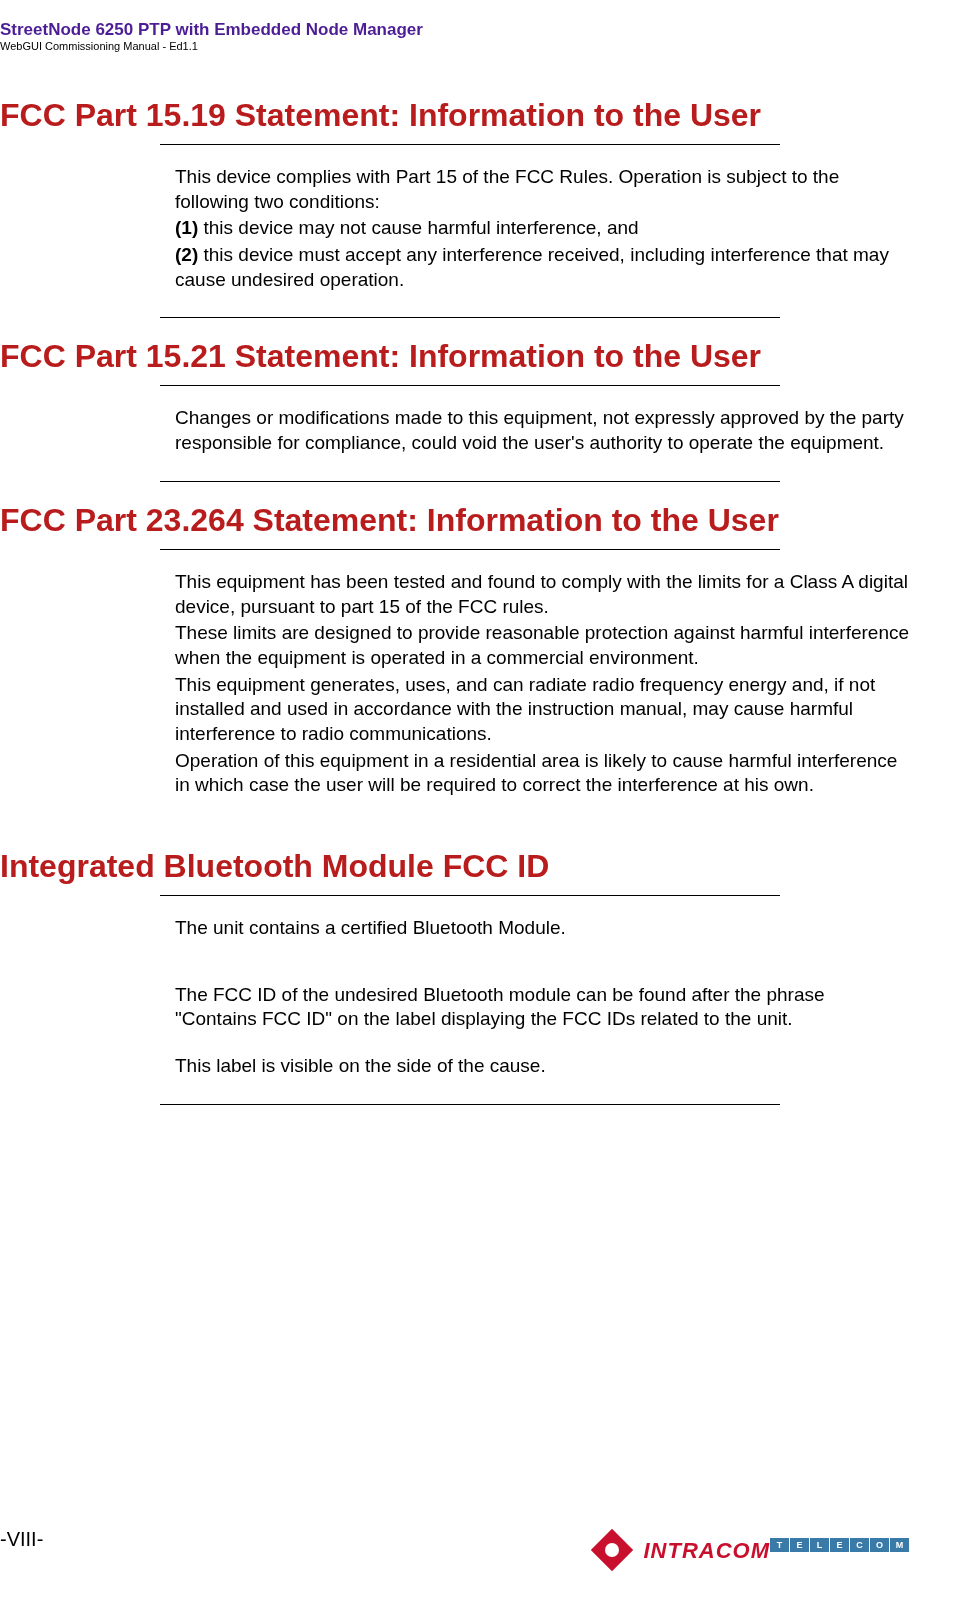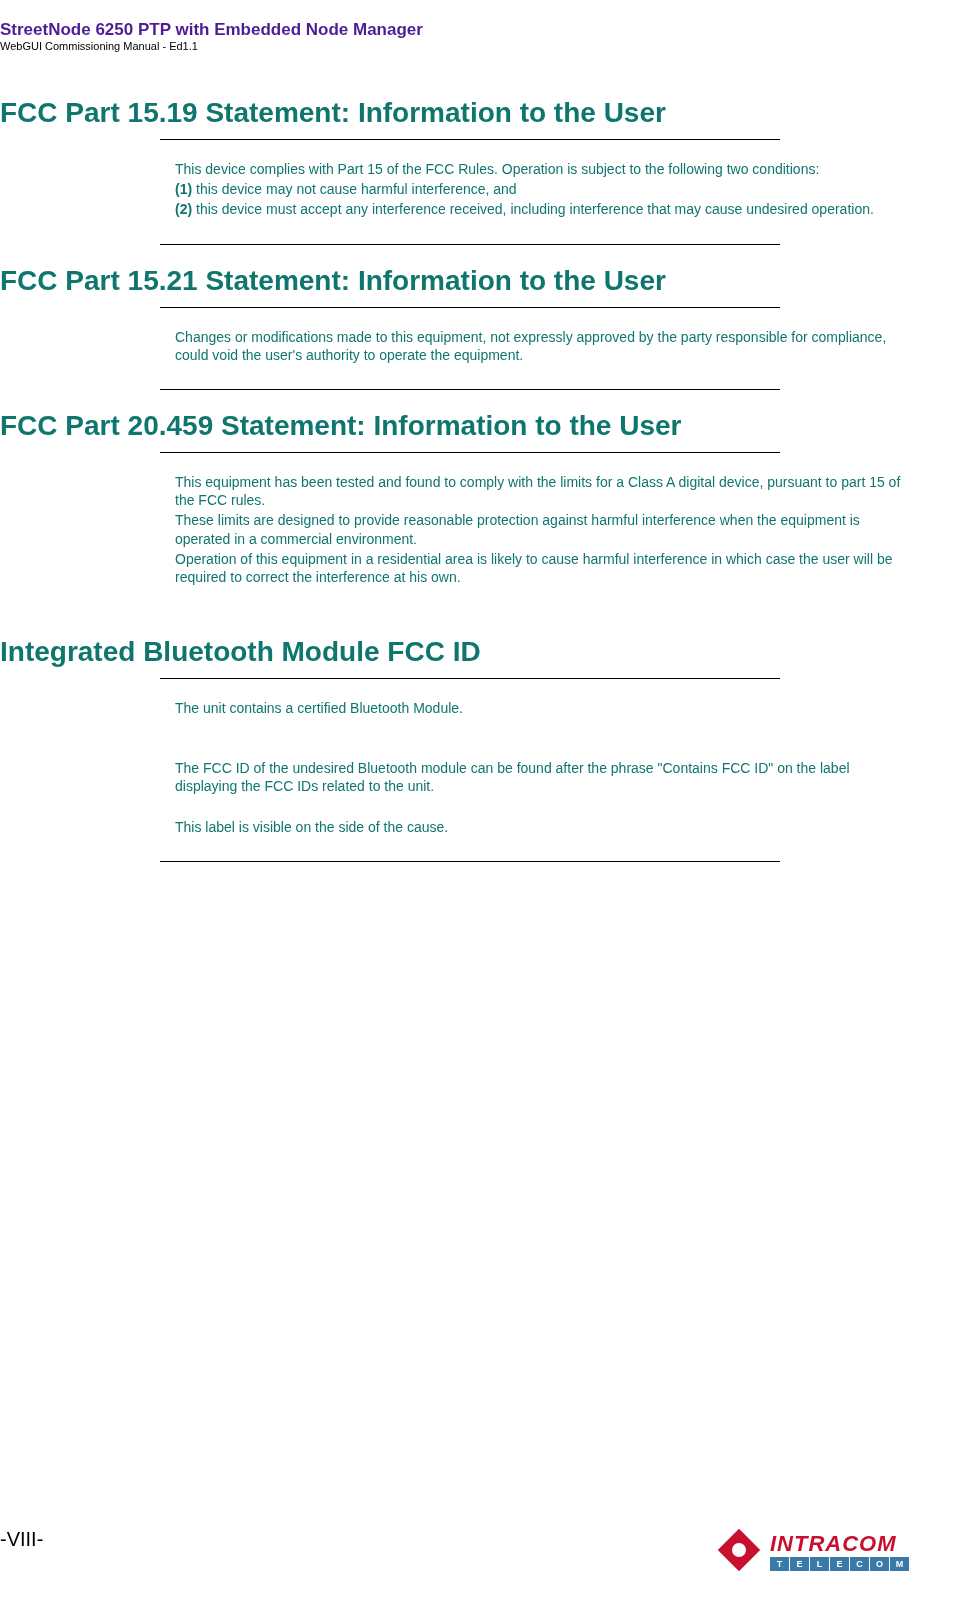--- a/index.html
+++ b/index.html
@@ -21,38 +21,38 @@
     .header-line1 {
       font-size: 17px;
       font-weight: bold;
       color: #4c1d95;
     }
     .header-line2 {
       font-size: 11px;
       color: #000;
     }
     .section-heading {
-      font-size: 28px;
+      font-size: 32px;
       font-weight: bold;
-      color: #0f766e;
+      color: #b91c1c;
       margin-bottom: 10px;
     }
     .section-body {
       margin-left: 175px;
       margin-bottom: 25px;
     }
     .divider {
       border: none;
       border-top: 1.5px solid #000;
       margin: 10px 0 20px 160px;
       width: 620px;
     }
     .body-text {
-      font-size: 14px;
-      color: #0f766e;
+      font-size: 19px;
+      color: #000000;
       line-height: 1.3;
       margin-bottom: 2px;
     }
     .body-text b {
       font-weight: bold;
     }
     .paragraph-gap {
       height: 20px;
     }
     .footer {
@@ -90,21 +90,21 @@
       position: absolute;
       width: 14px;
       height: 14px;
       background: #fff;
       border-radius: 50%;
       top: 15px;
       left: 15px;
     }
     .logo-text-wrap {
       display: flex;
-      flex-direction: column;
+      flex-direction: row;
     }
     .logo-text-main {
       font-size: 22px;
       font-weight: bold;
       font-style: italic;
       color: #c8102e;
       letter-spacing: 1px;
     }
     .logo-text-sub {
       display: flex;
@@ -142,25 +142,26 @@
       <div class="body-text"><b>(1)</b> this device may not cause harmful interference, and</div>
       <div class="body-text"><b>(2)</b> this device must accept any interference received, including interference that may cause undesired operation.</div>
     </div>
     <hr class="divider">
     <div class="section-heading">FCC Part 15.21 Statement: Information to the User</div>
     <hr class="divider">
     <div class="section-body">
       <div class="body-text">Changes or modifications made to this equipment, not expressly approved by the party responsible for compliance, could void the user's authority to operate the equipment.</div>
     </div>
     <hr class="divider">
-    <div class="section-heading">FCC Part 20.459 Statement: Information to the User</div>
+    <div class="section-heading">FCC Part 23.264 Statement: Information to the User</div>
     <hr class="divider">
     <div class="section-body">
       <div class="body-text">This equipment has been tested and found to comply with the limits for a Class A digital device, pursuant to part 15 of the FCC rules.</div>
       <div class="body-text">These limits are designed to provide reasonable protection against harmful interference when the equipment is operated in a commercial environment.</div>
+      <div class="body-text">This equipment generates, uses, and can radiate radio frequency energy and, if not installed and used in accordance with the instruction manual, may cause harmful interference to radio communications.</div>
       <div class="body-text">Operation of this equipment in a residential area is likely to cause harmful interference in which case the user will be required to correct the interference at his own.</div>
     </div>
     <div class="section-spacer"></div>
     <div class="section-heading">Integrated Bluetooth Module FCC ID</div>
     <hr class="divider">
     <div class="section-body">
       <div class="body-text">The unit contains a certified Bluetooth Module.</div>
       <div class="paragraph-gap"></div>
       <div class="paragraph-gap"></div>
       <div class="body-text">The FCC ID of the undesired Bluetooth module can be found after the phrase "Contains FCC ID"   on the label displaying the FCC IDs related to the unit.</div>

